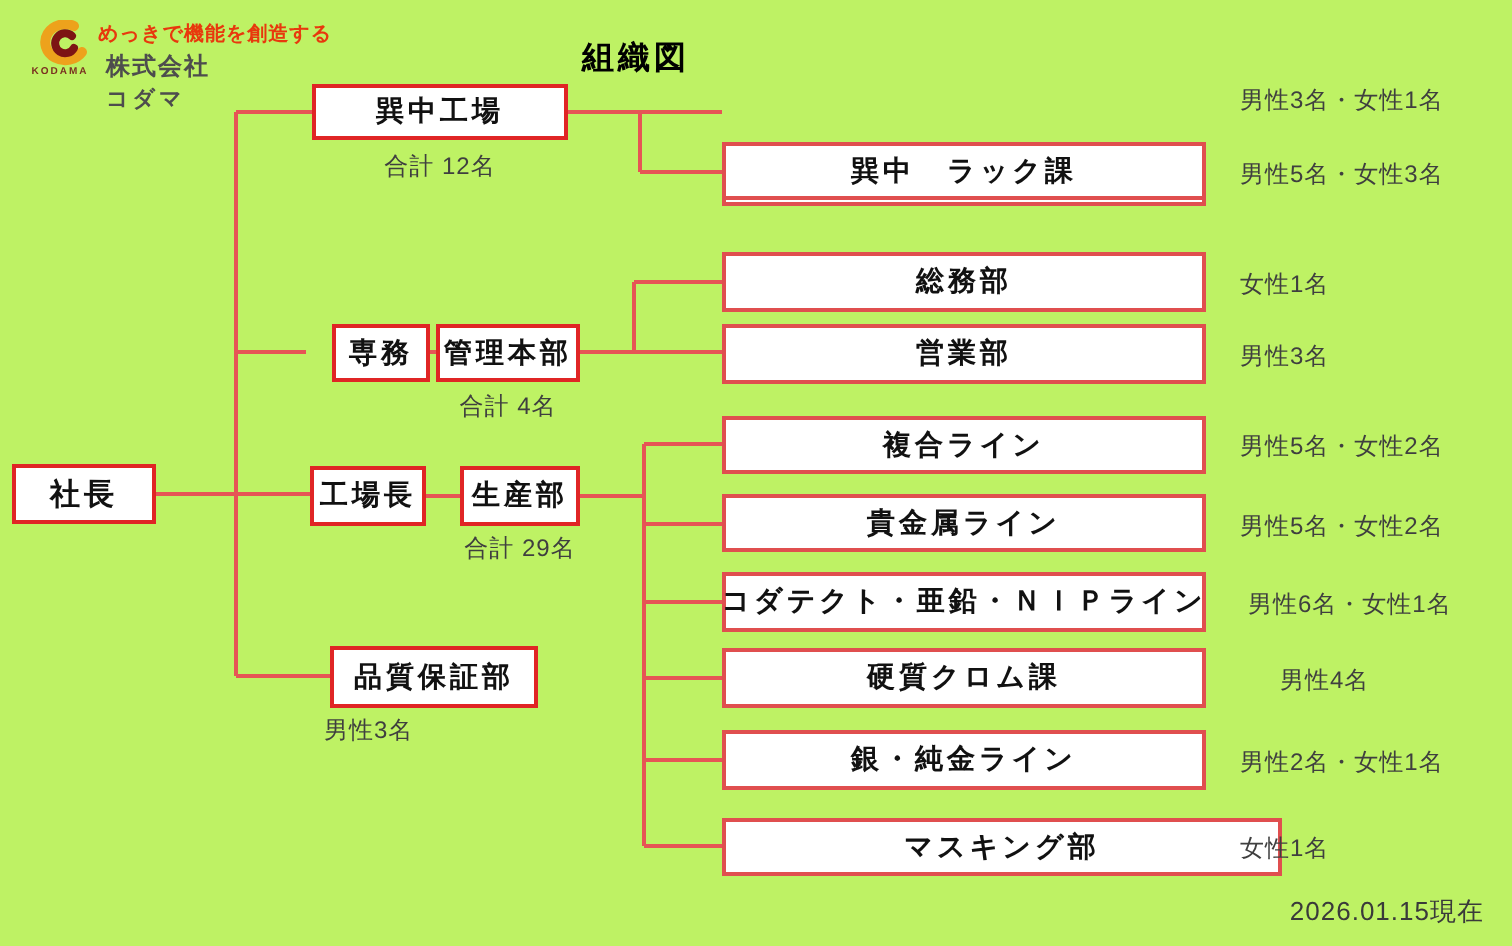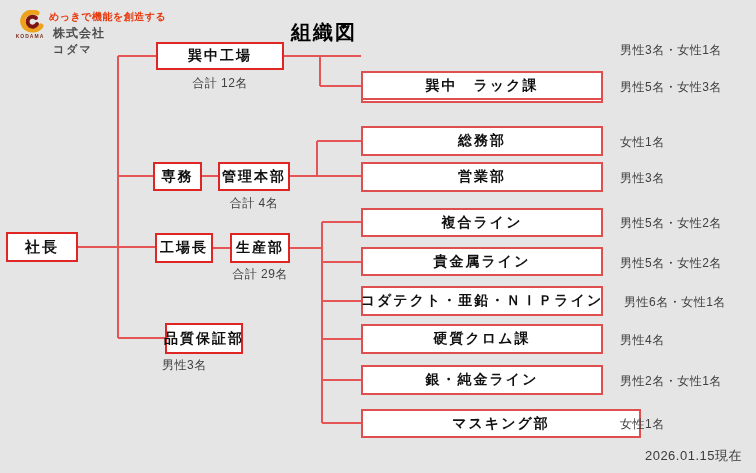--- a/index.html
+++ b/index.html
@@ -1,33 +1,33 @@
 <!DOCTYPE html>
 <html><head>
 <meta charset="utf-8">
 <style>
   html,body { margin:0; padding:0; background:#ffffff; }
   .stage {
-    position:relative; width:756px; height:473px; background:#e5e5e5;
+    position:relative; width:756px; height:473px; background:#bef264;
     font-family:"Liberation Sans","DejaVu Sans",sans-serif; overflow:hidden;
   }
   svg.lines { position:absolute; left:0; top:0; }
   .box {
     position:absolute; box-sizing:border-box; background:#ffffff;
     border:2px solid #e02525; display:flex; align-items:center; justify-content:center;
     font-weight:bold; font-size:14px; color:#111111; letter-spacing:2px; white-space:nowrap;
   }
   .box.sub { border-color:#e04f4f; }
   .box.president { font-size:15px; }
   .note {
     position:absolute; font-size:12px; color:#3f3f3f; white-space:nowrap; letter-spacing:0.5px;
   }
   .note.centered { text-align:center; }
   .title {
-    position:absolute; left:291px; top:19px; font-size:20px; font-weight:600;
+    position:absolute; left:291px; top:19px; font-size:16px; font-weight:600;
     color:#000000; letter-spacing:2px;
   }
   .date {
     position:absolute; left:600px; top:447px; width:142px; text-align:right;
     font-size:13px; color:#3a3a3a; letter-spacing:0.5px;
   }
   .logo { position:absolute; left:14px; top:10px; display:flex; }
   .logo-mark { width:32px; display:flex; flex-direction:column; align-items:center; }
   .logo-mark .kodama-en { font-size:5px; font-weight:bold; color:#7a3020; letter-spacing:1px; margin-top:-1px; }
   .logo-text { margin-left:3px; }
@@ -89,25 +89,25 @@
         <span class="prefix">株式会社</span>
         <span class="name">コダマ</span>
       </div>
     </div>
   </div>
 
   <div class="title">組織図</div>
 
   <div class="box" style="left:156px;top:42px;width:128px;height:28px;">巽中工場</div>
   <div class="box president" style="left:6px;top:232px;width:72px;height:30px;">社長</div>
-  <div class="box" style="left:153px;top:162px;width:49px;height:29px;">専務</div>
+  <div class="box" style="left:166px;top:162px;width:49px;height:29px;">専務</div>
   <div class="box" style="left:218px;top:162px;width:72px;height:29px;">管理本部</div>
   <div class="box" style="left:155px;top:233px;width:58px;height:30px;">工場長</div>
   <div class="box" style="left:230px;top:233px;width:60px;height:30px;">生産部</div>
-  <div class="box" style="left:165px;top:323px;width:78px;height:31px;">品質保証部</div>
+  <div class="box" style="left:165px;top:323px;width:104px;height:31px;">品質保証部</div>
 
   <div class="box sub" style="left:361px;top:34px;width:242px;height:29px;margin-top:40px;">巽中　バレル課</div>
   <div class="box sub" style="left:361px;top:71px;width:242px;height:29px;">巽中　ラック課</div>
   <div class="box sub" style="left:361px;top:126px;width:242px;height:30px;">総務部</div>
   <div class="box sub" style="left:361px;top:162px;width:242px;height:30px;">営業部</div>
   <div class="box sub" style="left:361px;top:208px;width:242px;height:29px;">複合ライン</div>
   <div class="box sub" style="left:361px;top:247px;width:242px;height:29px;">貴金属ライン</div>
   <div class="box sub" style="left:361px;top:286px;width:242px;height:30px;">コダテクト・亜鉛・ＮＩＰライン</div>
   <div class="box sub" style="left:361px;top:324px;width:242px;height:30px;">硬質クロム課</div>
   <div class="box sub" style="left:361px;top:365px;width:242px;height:30px;">銀・純金ライン</div>
@@ -118,19 +118,19 @@
   <div class="note centered" style="left:222px;top:266px;width:76px;">合計 29名</div>
   <div class="note" style="left:162px;top:357px;">男性3名</div>
 
   <div class="note" style="left:620px;top:42px;">男性3名・女性1名</div>
   <div class="note" style="left:620px;top:79px;">男性5名・女性3名</div>
   <div class="note" style="left:620px;top:134px;">女性1名</div>
   <div class="note" style="left:620px;top:170px;">男性3名</div>
   <div class="note" style="left:620px;top:215px;">男性5名・女性2名</div>
   <div class="note" style="left:620px;top:255px;">男性5名・女性2名</div>
   <div class="note" style="left:624px;top:294px;">男性6名・女性1名</div>
-  <div class="note" style="left:620px;top:332px;">男性4名</div>
+  <div class="note" style="left:640px;top:332px;">男性4名</div>
   <div class="note" style="left:620px;top:373px;">男性2名・女性1名</div>
   <div class="note" style="left:620px;top:416px;">女性1名</div>
 
   <div class="date">2026.01.15現在</div>
 
 </div>
 
 </body></html>

